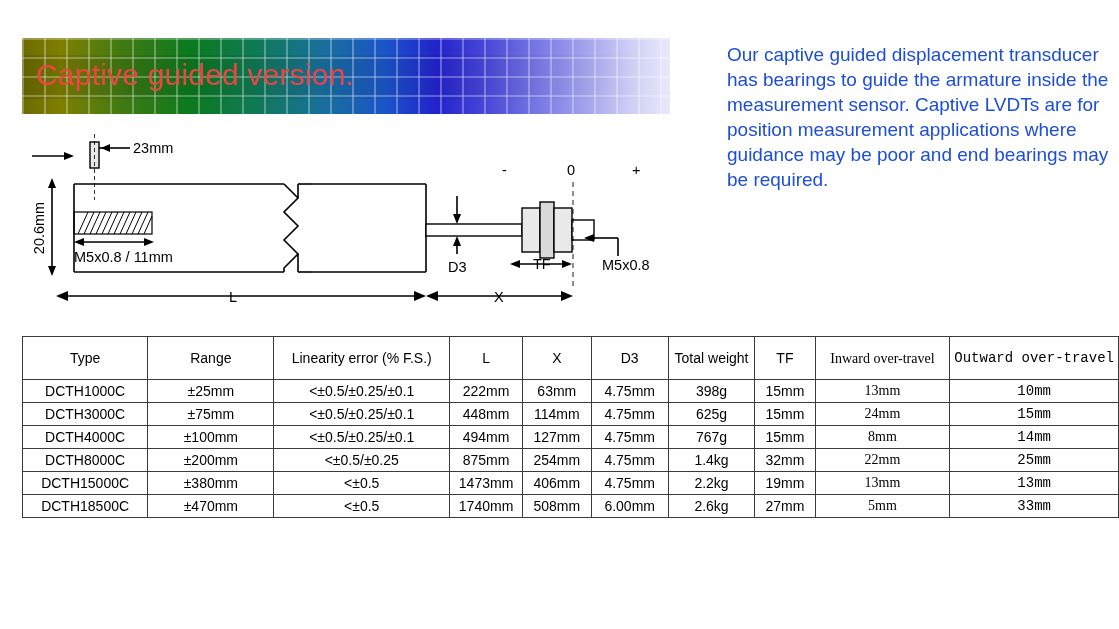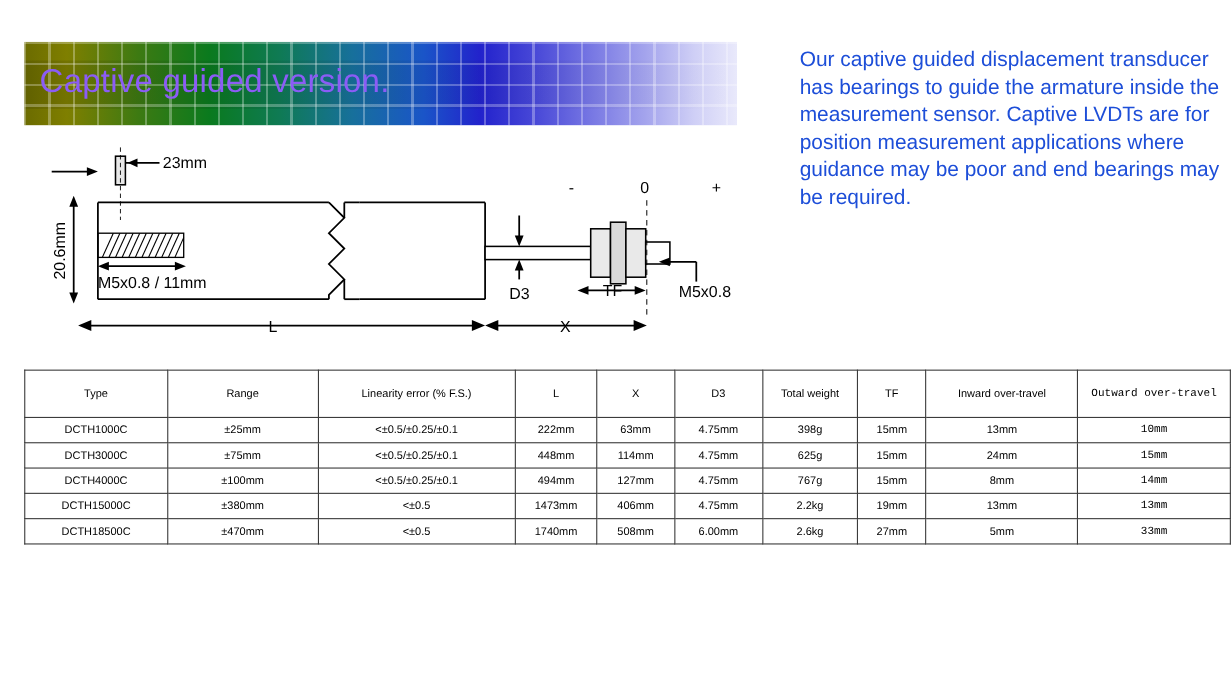--- a/index.html
+++ b/index.html
@@ -70,58 +70,58 @@
     background: linear-gradient(to right,
         rgba(0,0,0,0.10) 0%,
         rgba(0,0,0,0.06) 55%,
         rgba(0,0,0,0.0) 100%);
   }
   .banner-title {
     position: absolute;
     left: 14px;
     top: 20px;
     font-size: 30px;
-    color: #8b5cf6;
+    color: #ef4444;
     letter-spacing: 0.2px;
     white-space: nowrap;
   }
 
   
   .intro {
     position: absolute;
     left: 727px;
     top: 42px;
     width: 392px;
     font-size: 19px;
     line-height: 25px;
     color: #1d4ed8;
   }
 
   
   .drawing {
     position: absolute;
-    left: 37px;
+    left: 22px;
     top: 120px;
     width: 660px;
     height: 200px;
   }
   .drawing svg { display: block; }
   .dw-label {
     font-family: "Liberation Sans", sans-serif;
     font-size: 14.5px;
     fill: #000000;
   }
 
   
   .spec-table {
     position: absolute;
     left: 22px;
     top: 336px;
     border-collapse: collapse;
-    font-size: 10px;
+    font-size: 14px;
     background: #ffffff;
   }
   .spec-table th, .spec-table td {
     border: 1px solid #3b3b3b;
     text-align: center;
     vertical-align: middle;
     padding: 1px 4px;
     font-weight: normal;
     white-space: nowrap;
   }
@@ -134,21 +134,21 @@
   }
   
   .c0 { width: 122px; }
   .c1 { width: 130px; }
   .c2 { width: 172px; }
   .c3 { width: 66px; }
   .c4 { width: 62px; }
   .c5 { width: 72px; }
   .c6 { width: 78px; }
   .c7 { width: 54px; }
-  .c8 { width: 130px; }
+  .c8 { width: 130px; font-family: Liberation Serif, serif; }
   .c9 { width: 130px; font-family: Liberation Mono, monospace; }
 </style>
 </head>
 <body>
 
 <div class="banner">
   <div class="grad"></div>
   <div class="band"></div>
   <div class="vstripes"></div>
   <div class="hstripes"></div>
@@ -315,20 +315,32 @@
         <td class="c2">&lt;±0.5/±0.25/±0.1</td>
         <td class="c3">494mm</td>
         <td class="c4">127mm</td>
         <td class="c5">4.75mm</td>
         <td class="c6">767g</td>
         <td class="c7">15mm</td>
         <td class="c8">8mm</td>
         <td class="c9">14mm</td>
       </tr>
       <tr>
+        <td class="c0">DCTH8000C</td>
+        <td class="c1">±200mm</td>
+        <td class="c2">&lt;±0.5/±0.25</td>
+        <td class="c3">875mm</td>
+        <td class="c4">254mm</td>
+        <td class="c5">4.75mm</td>
+        <td class="c6">1.4kg</td>
+        <td class="c7">32mm</td>
+        <td class="c8">22mm</td>
+        <td class="c9">25mm</td>
+      </tr>
+      <tr>
         <td class="c0">DCTH15000C</td>
         <td class="c1">±380mm</td>
         <td class="c2">&lt;±0.5</td>
         <td class="c3">1473mm</td>
         <td class="c4">406mm</td>
         <td class="c5">4.75mm</td>
         <td class="c6">2.2kg</td>
         <td class="c7">19mm</td>
         <td class="c8">13mm</td>
         <td class="c9">13mm</td>

